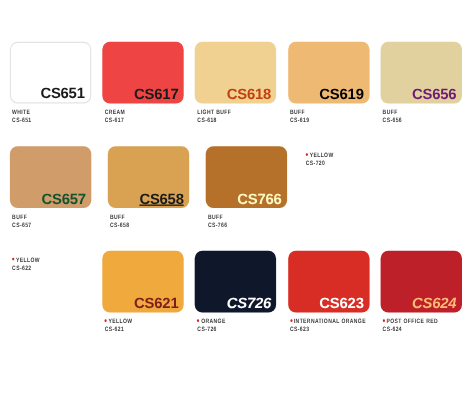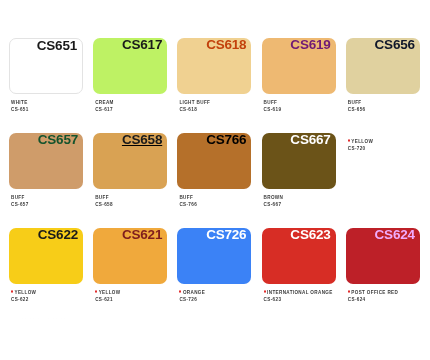--- a/index.html
+++ b/index.html
@@ -35,21 +35,21 @@
     display: flex;
     flex-direction: column;
   }
   .swatch {
     width: 74px;
     height: 56px;
     border-radius: 7px;
     position: relative;
     box-sizing: border-box;
     display: flex;
-    align-items: flex-start;
+    align-items: flex-end;
     justify-content: flex-end;
     overflow: hidden;
   }
   .swatch.bordered {
     border: 1px solid #e3e3e3;
   }
   .code {
     font-size: 13.5px;
     font-weight: bold;
     letter-spacing: -0.2px;
@@ -109,49 +109,49 @@
     <div class="cell">
       <div class="swatch bordered" style="background: rgb(255, 255, 255);">
         <span class="code" style="color: rgb(26, 26, 26);">CS651</span>
       </div>
       <div class="meta">
         <span class="nm"><span class="nodot"></span><span>WHITE</span></span>
         <span class="sk">CS-651</span>
       </div>
     </div>
     <div class="cell">
-      <div class="swatch" style="background: #bef264;">
+      <div class="swatch" style="background: #ef4444;">
         <span class="code" style="color: rgb(26, 26, 26);">CS617</span>
       </div>
       <div class="meta">
         <span class="nm"><span class="nodot"></span><span>CREAM</span></span>
         <span class="sk">CS-617</span>
       </div>
     </div>
     <div class="cell">
       <div class="swatch" style="background: rgb(240, 209, 145);">
         <span class="code" style="color: #c2410c;">CS618</span>
       </div>
       <div class="meta">
         <span class="nm"><span class="nodot"></span><span>LIGHT BUFF</span></span>
         <span class="sk">CS-618</span>
       </div>
     </div>
     <div class="cell">
       <div class="swatch" style="background: rgb(238, 185, 114);">
-        <span class="code" style="color: #701a75;">CS619</span>
+        <span class="code" style="color: #000000;">CS619</span>
       </div>
       <div class="meta">
         <span class="nm"><span class="nodot"></span><span>BUFF</span></span>
         <span class="sk">CS-619</span>
       </div>
     </div>
     <div class="cell">
       <div class="swatch" style="background: rgb(224, 209, 159);">
-        <span class="code" style="color: #0f172a;">CS656</span>
+        <span class="code" style="color: #701a75;">CS656</span>
       </div>
       <div class="meta">
         <span class="nm"><span class="nodot"></span><span>BUFF</span></span>
         <span class="sk">CS-656</span>
       </div>
     </div>
   </div>
 
   <div class="row">
     <div class="cell">
@@ -167,84 +167,72 @@
       <div class="swatch" style="background: rgb(217, 162, 83); text-decoration: underline;">
         <span class="code" style="color: rgb(26, 26, 26);">CS658</span>
       </div>
       <div class="meta">
         <span class="nm"><span class="nodot"></span><span>BUFF</span></span>
         <span class="sk">CS-658</span>
       </div>
     </div>
     <div class="cell">
       <div class="swatch" style="background: rgb(181, 112, 42);">
-        <span class="code" style="color: #000000;">CS766</span>
+        <span class="code" style="color: #fef9c3;">CS766</span>
       </div>
       <div class="meta">
         <span class="nm"><span class="nodot"></span><span>BUFF</span></span>
         <span class="sk">CS-766</span>
-      </div>
-    </div>
-    <div class="cell">
-      <div class="swatch" style="background: rgb(107, 83, 24);">
-        <span class="code" style="color: rgb(255, 255, 255);">CS667</span>
-      </div>
-      <div class="meta">
-        <span class="nm"><span class="nodot"></span><span>BROWN</span></span>
-        <span class="sk">CS-667</span>
       </div>
     </div>
     <div class="cell">
       <div class="meta">
         <span class="nm"><span class="dot" style="background: rgb(224, 32, 32);"></span><span>YELLOW</span></span>
         <span class="sk">CS-720</span>
       </div>
     </div>
   </div>
 
   <div class="row">
     <div class="cell">
-      <div class="swatch" style="background: rgb(247, 205, 24);">
-        <span class="code" style="color: rgb(26, 26, 26);">CS622</span>
-      </div>
       <div class="meta">
         <span class="nm"><span class="dot" style="background: rgb(224, 32, 32);"></span><span>YELLOW</span></span>
         <span class="sk">CS-622</span>
       </div>
     </div>
     <div class="cell">
       <div class="swatch" style="background: rgb(240, 169, 60);">
         <span class="code" style="color: #7f1d1d;">CS621</span>
       </div>
       <div class="meta">
         <span class="nm"><span class="dot" style="background: rgb(224, 32, 32);"></span><span>YELLOW</span></span>
         <span class="sk">CS-621</span>
       </div>
     </div>
     <div class="cell">
-      <div class="swatch" style="background: #3b82f6;">
+      <div class="swatch" style="background: #0f172a; font-style: italic;">
         <span class="code" style="color: rgb(255, 255, 255);">CS726</span>
       </div>
       <div class="meta">
         <span class="nm"><span class="dot" style="background: rgb(224, 32, 32);"></span><span>ORANGE</span></span>
         <span class="sk">CS-726</span>
       </div>
     </div>
     <div class="cell">
       <div class="swatch" style="background: rgb(215, 45, 37);">
         <span class="code" style="color: rgb(255, 255, 255); margin-left: 20px;">CS623</span>
       </div>
       <div class="meta">
         <span class="nm"><span class="dot" style="background: rgb(224, 32, 32);"></span><span>INTERNATIONAL ORANGE</span></span>
         <span class="sk">CS-623</span>
       </div>
     </div>
     <div class="cell">
       <div class="swatch" style="background: rgb(189, 32, 40);">
-        <span class="code" style="color: #f0abfc;">CS624</span>
+        <span class="code" style="color: #fdba74; font-style: italic;">CS624</span>
       </div>
       <div class="meta">
         <span class="nm"><span class="dot" style="background: rgb(224, 32, 32);"></span><span>POST OFFICE RED</span></span>
         <span class="sk">CS-624</span>
       </div>
     </div>
   </div>
 
   <div class="footnote">·· ·· ·· ·· ·· ··</div>
 

